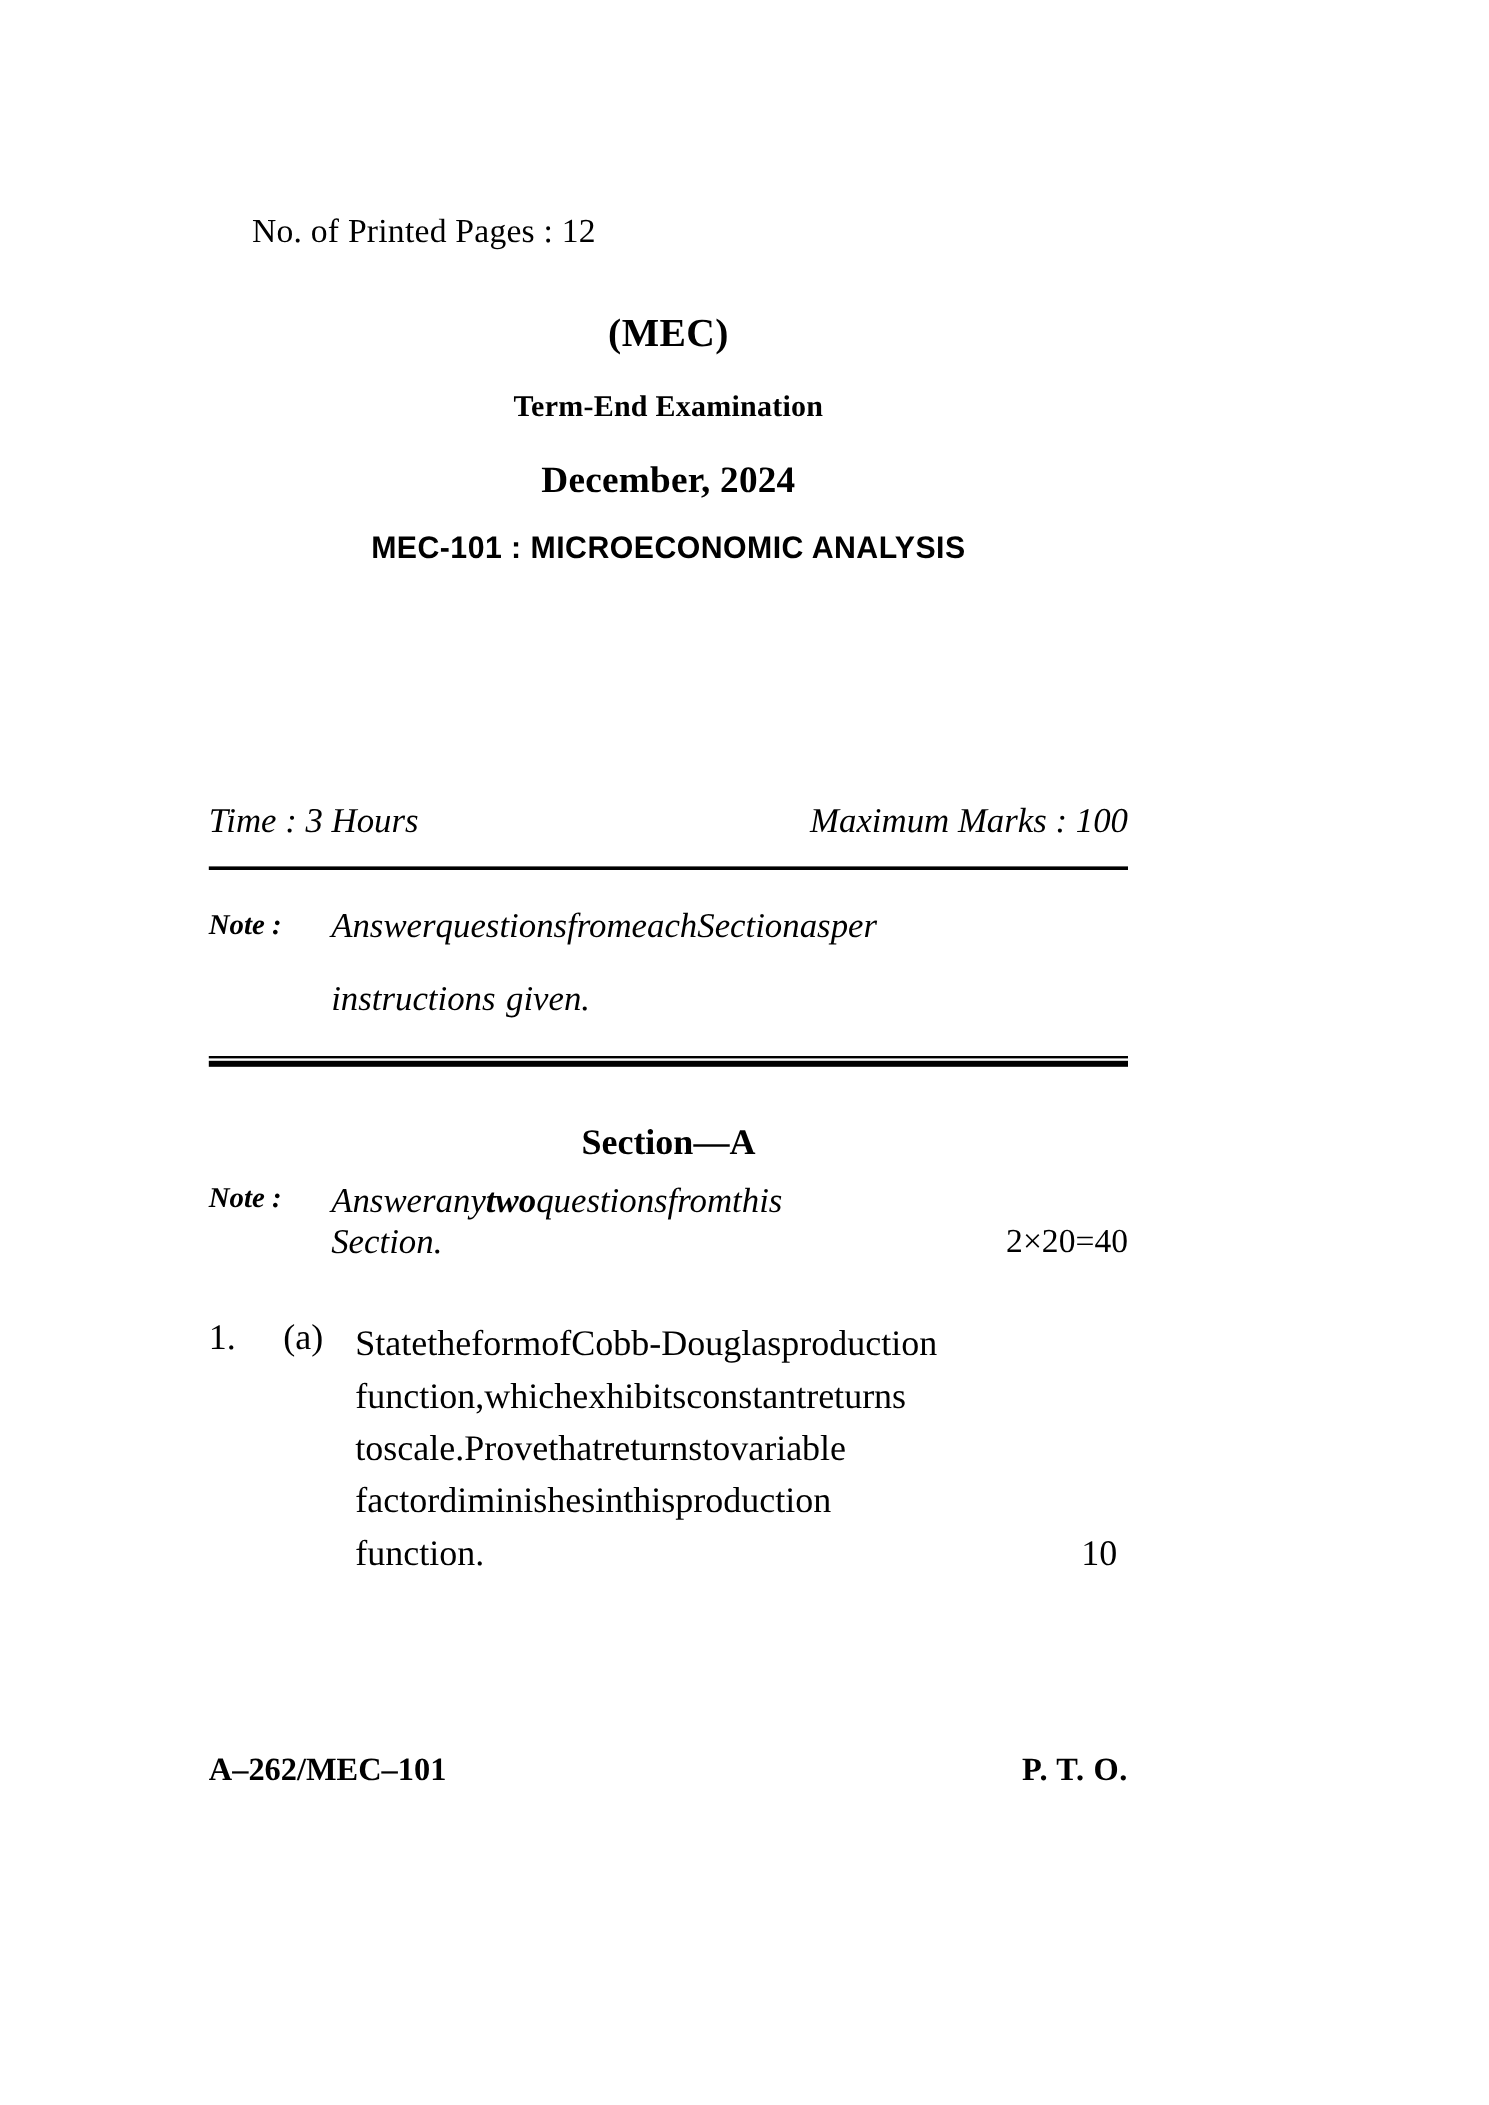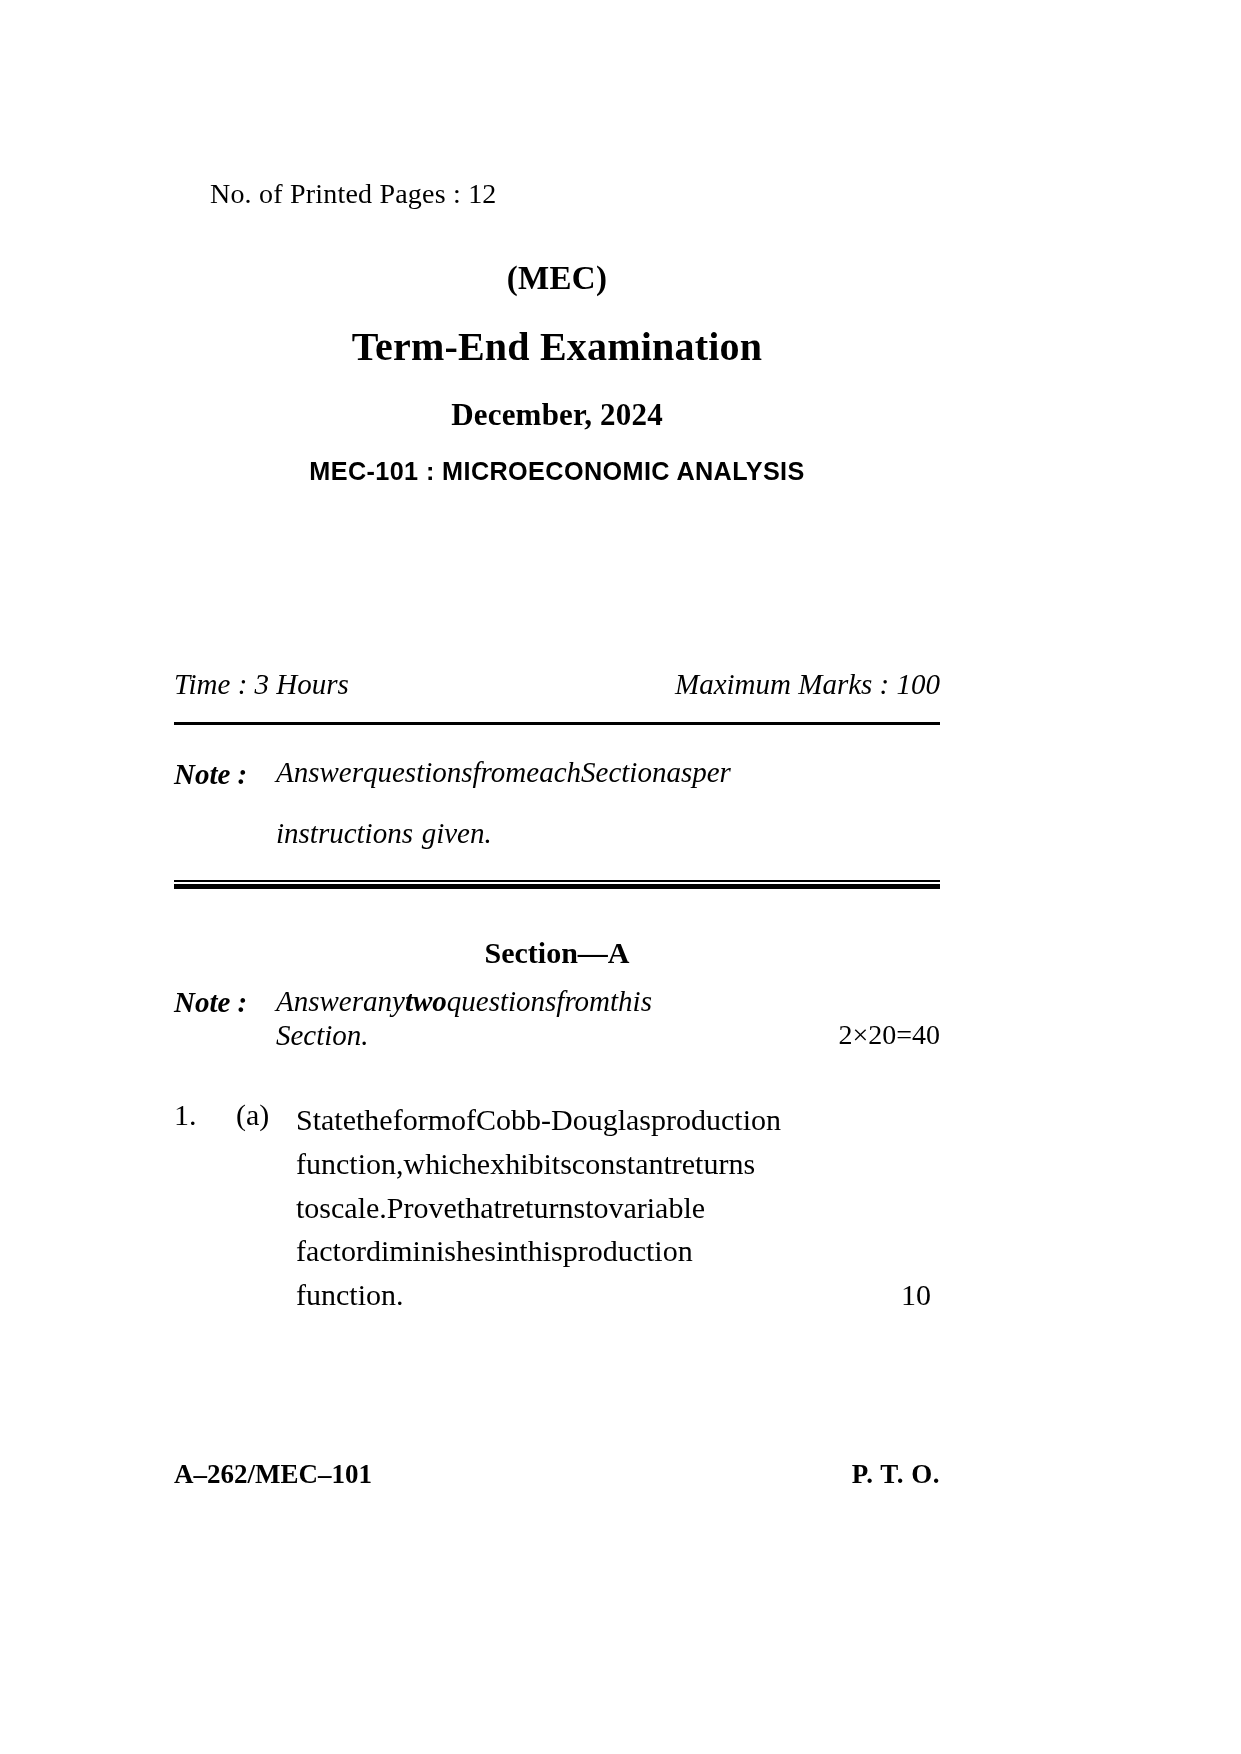--- a/index.html
+++ b/index.html
@@ -66,21 +66,21 @@
     margin-bottom: 28px;
   }
   .t-programabbr {
     font-size: 33px;
     font-weight: bold;
     letter-spacing: 0.3px;
     line-height: 1.0;
     margin-bottom: 32px;
   }
   .t-exam {
-    font-size: 40px;
+    font-size: 25px;
     font-weight: bold;
     letter-spacing: 0.2px;
     line-height: 1.0;
     margin-bottom: 32px;
   }
   .t-session {
     font-size: 31px;
     font-weight: bold;
     letter-spacing: 0.2px;
     line-height: 1.0;
@@ -136,21 +136,21 @@
     position: absolute;
     left: 0;
     width: 766px;
   }
   .note-label {
     position: absolute;
     left: 0;
     top: 0;
     font-weight: bold;
     font-style: italic;
-    font-size: 29px;
+    font-size: 24px;
     white-space: nowrap;
   }
   .note-body {
     margin-left: 102px;
     font-style: italic;
     font-size: 29px;
     line-height: 1.0;
   }
   .jline {
     display: flex;

